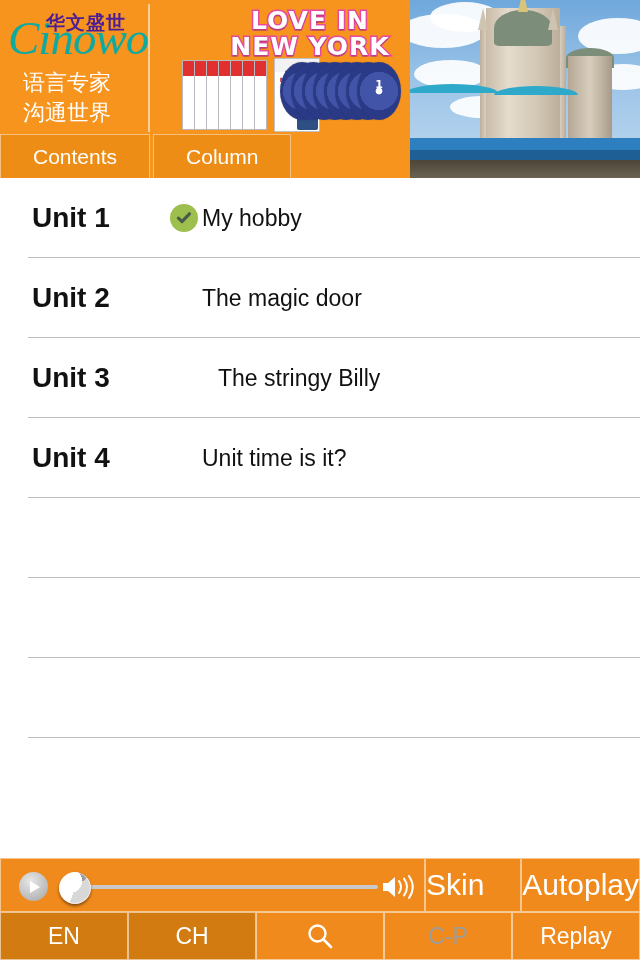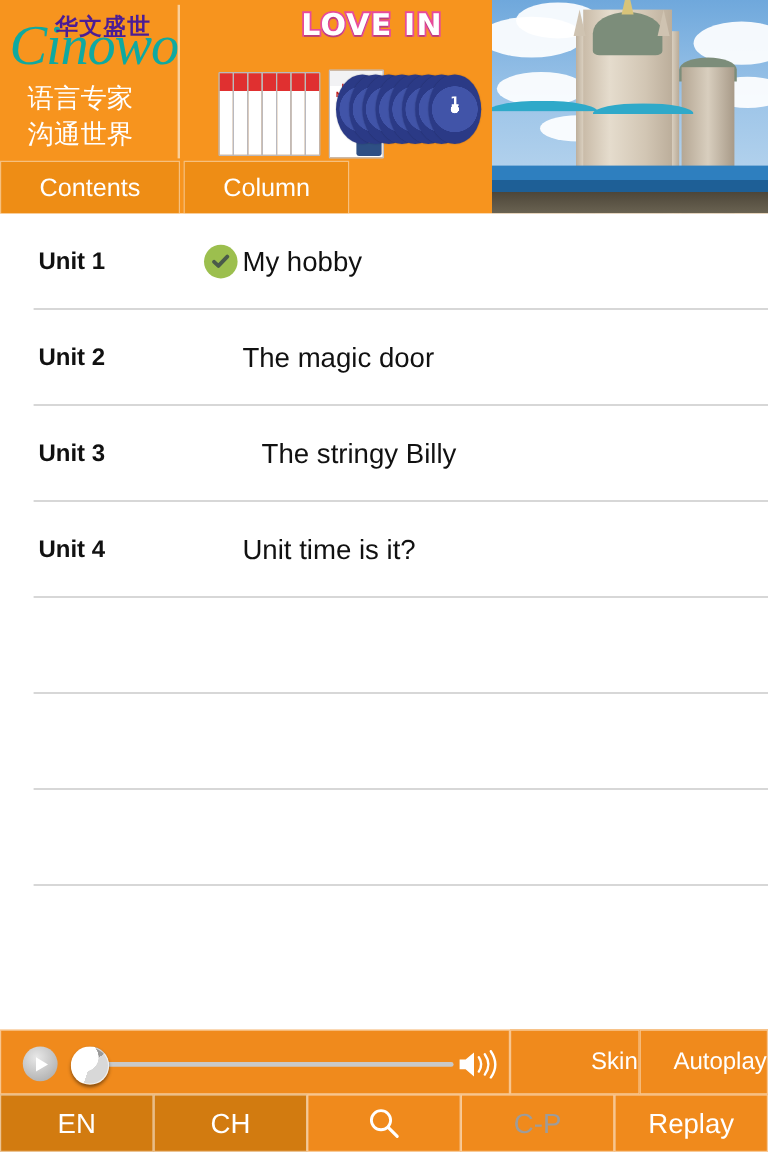--- a/index.html
+++ b/index.html
@@ -156,21 +156,21 @@
   .row {
     position:relative; height:80px; width:640px;
     display:flex; align-items:center;
   }
   .row .rule {
     position:absolute; left:28px; bottom:0; width:612px; height:1px;
     background:#bdbdbd;
   }
   .unit {
     width:170px; padding-left:32px;
-    font-size:20px; font-weight:bold; color:#111111;
+    font-size:28px; font-weight:bold; color:#111111;
     font-family:"Liberation Sans", sans-serif;
   }
   .title-wrap { position:relative; display:flex; align-items:center; }
   .check {
     width:28px; height:28px; border-radius:50%;
     background:#9CBF4E; display:inline-flex; align-items:center; justify-content:center;
     margin-right:4px; flex:none;
   }
   .check svg { display:block; }
   .title {
@@ -206,22 +206,22 @@
   .knob {
     position:absolute; left:58px; top:13px; width:32px; height:32px;
     border-radius:50%;
     background:
       radial-gradient(circle at 35% 28%, #ffffff 0 38%, rgba(255,255,255,0) 39%),
       conic-gradient(from 200deg at 50% 50%, #ffffff 0 30%, #9a9a9a 30% 58%, #d8d8d8 58% 100%);
     box-shadow:0 2px 3px rgba(0,0,0,.45), inset 0 0 0 1px rgba(255,255,255,.6);
   }
   .volume { position:absolute; left:380px; top:16px; width:34px; height:24px; }
   .skinbtn, .autobtn {
-    flex:1; display:flex; align-items:center; justify-content:flex-end;
-    color:#ffffff; font-size:20px;
+    flex:1; display:flex; align-items:center; justify-content:flex-start;
+    color:#ffffff; font-size:30px;
     background:#F08A1C;
     border:1px solid rgba(255,255,255,.5);
     font-family:"Liberation Sans", sans-serif;
   }
 
   
   .bottombar {
     position:absolute; left:0; top:912px; width:640px; height:48px;
     display:flex;
   }
@@ -249,20 +249,21 @@
       <div class="brand-tag">
         <div>语言专家</div>
         <div>沟通世界</div>
       </div>
     </div>
     <div class="brand-sep"></div>
 
     <div class="promo">
       <div class="promo-title">
         <div>LOVE IN</div>
+        <div>NEW YORK</div>
       </div>
       <div class="books">
         <div class="book" style="left:0px;"></div>
         <div class="book" style="left:12px;"></div>
         <div class="book" style="left:24px;"></div>
         <div class="book" style="left:36px;"></div>
         <div class="book" style="left:48px;"></div>
         <div class="book" style="left:60px;"></div>
         <div class="book" style="left:72px;"></div>
         <div class="bookbig">

